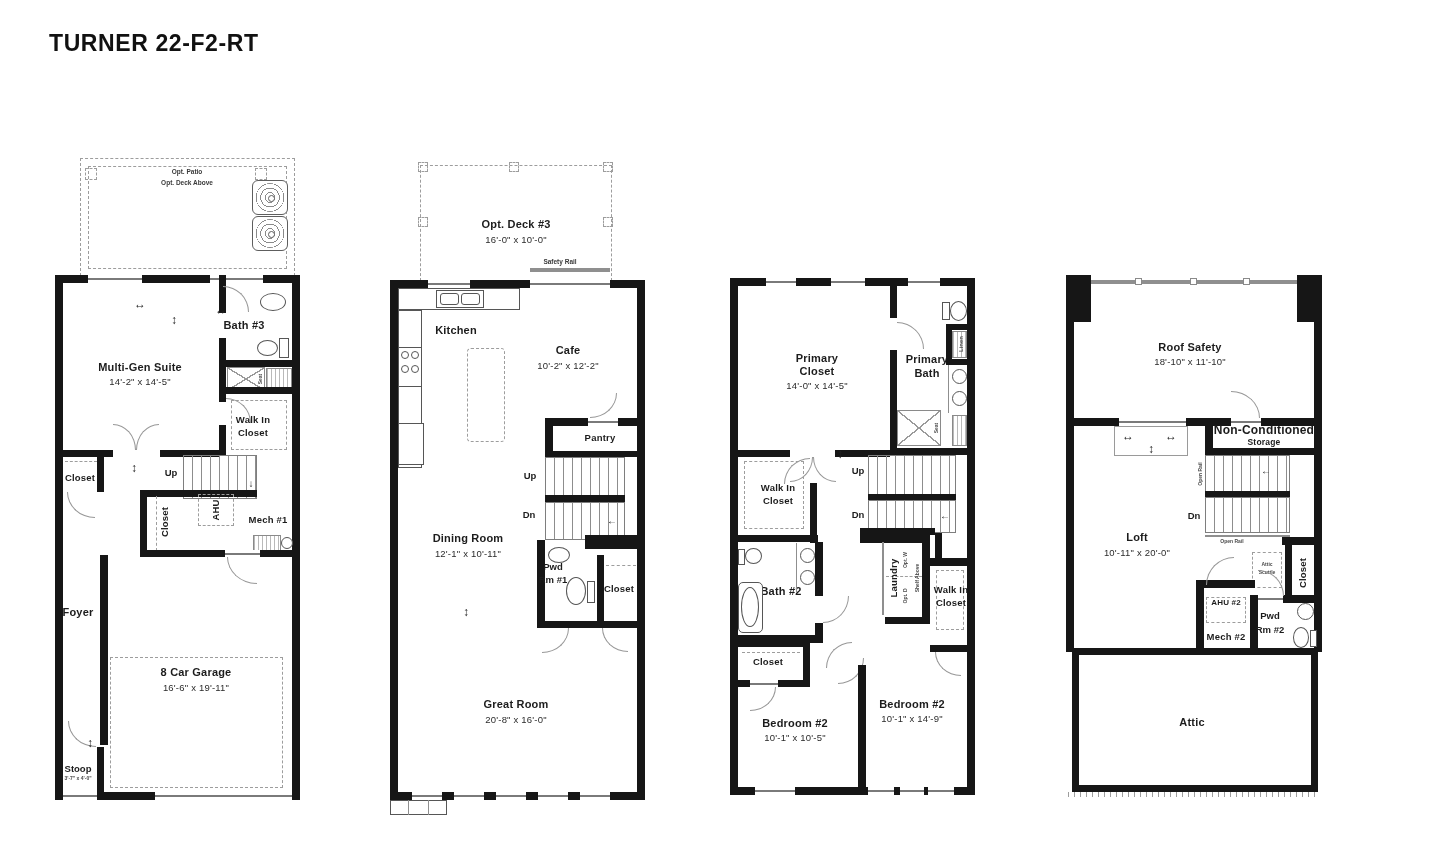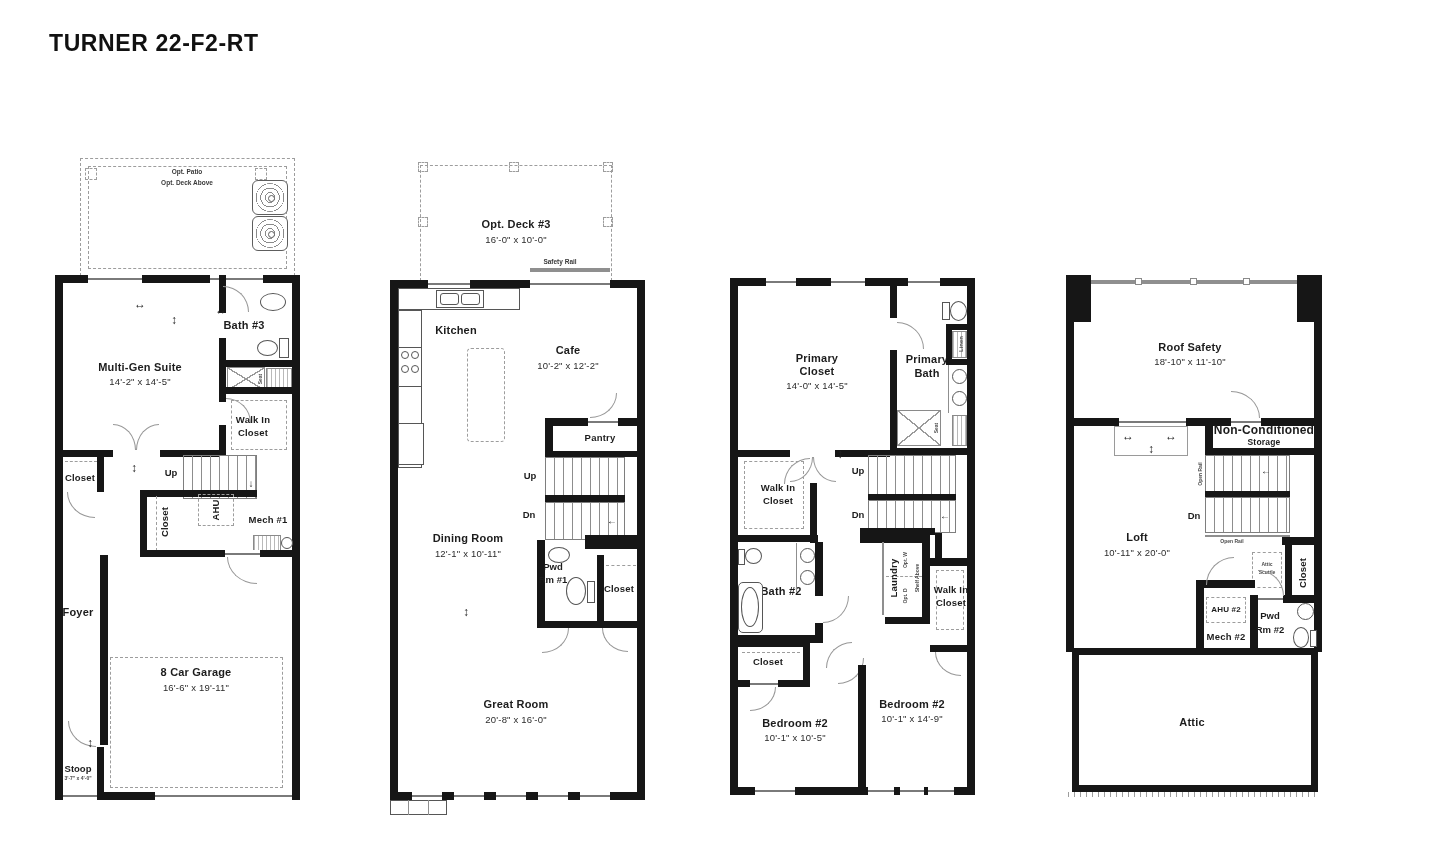--- a/index.html
+++ b/index.html
@@ -366,21 +366,21 @@
     <div class="w" style="left:219px;top:270px;width:7px;height:55px"></div>
     <div class="rn2 vt" style="left:237px;top:298px">Closet</div>
     <div class="dash" style="left:186px;top:277px;width:30px;height:36px"></div>
     <div class="xs" style="left:201px;top:289px">Attic</div>
     <div class="xs" style="left:201px;top:297px">Scuttle</div>
 
     <div class="w" style="left:130px;top:305px;width:59px;height:8px"></div>
     <div class="w" style="left:130px;top:305px;width:8px;height:70px"></div>
     <div class="a-tl" style="left:140px;top:282px;width:28px;height:28px"></div>
     <div class="dash" style="left:140px;top:322px;width:40px;height:26px"></div>
-    <div class="rn2" style="left:160px;top:335px;font-size:8px">AHU #2</div>
+    <div class="rn2" style="left:160px;top:328px;font-size:8px">AHU #2</div>
     <div class="rn2" style="left:160px;top:362px">Mech #2</div>
     <div class="w" style="left:184px;top:320px;width:72px;height:8px"></div>
     <div class="winh" style="left:192px;top:320px;width:25px;height:8px"></div>
     <div class="a-tr" style="left:192px;top:295px;width:26px;height:26px"></div>
     <div class="w" style="left:184px;top:325px;width:8px;height:50px"></div>
     <div class="md" style="left:204px;top:340px">Pwd</div>
     <div class="md" style="left:204px;top:354px">Rm #2</div>
     <div class="ov" style="left:231px;top:328px;width:17px;height:17px"></div>
     <div class="ov" style="left:227px;top:352px;width:16px;height:21px"></div>
     <div class="bx" style="left:244px;top:355px;width:7px;height:17px"></div>

